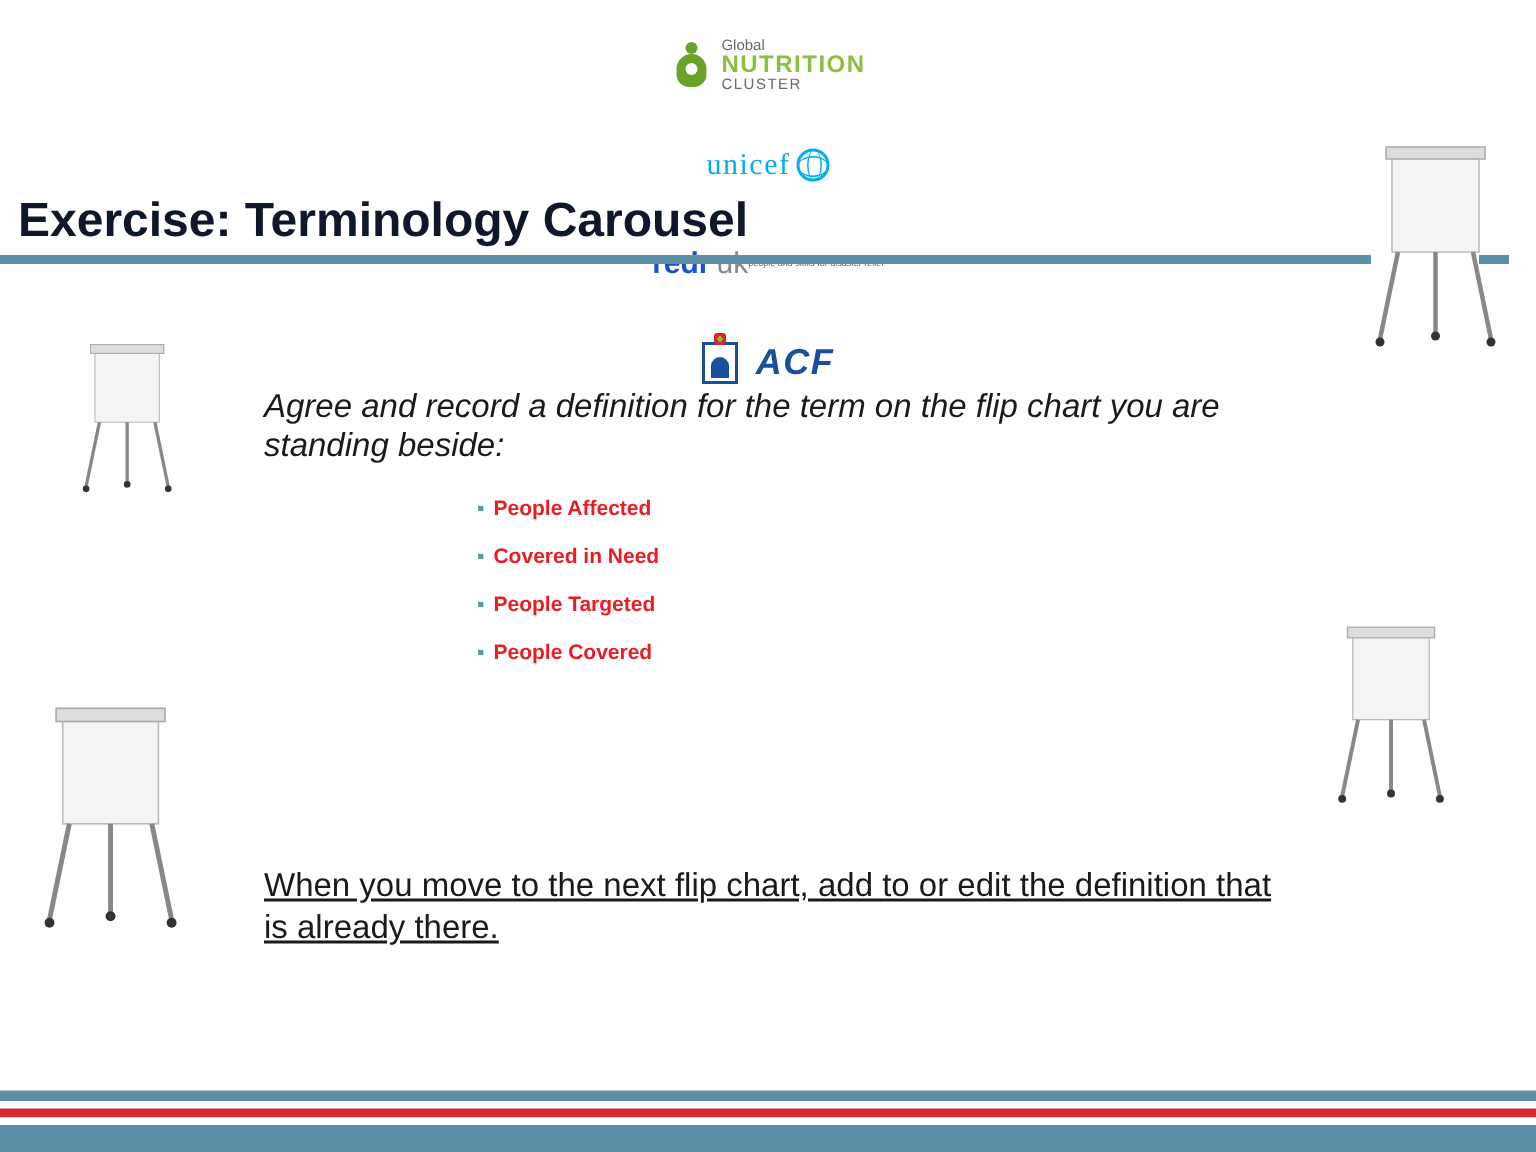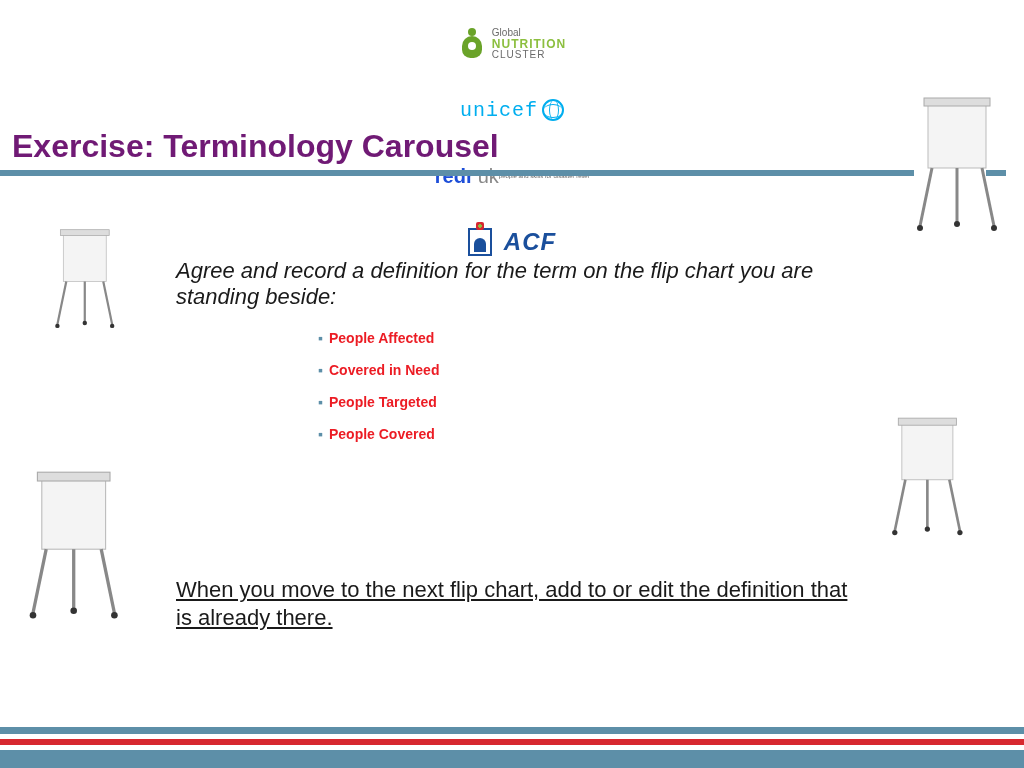--- a/index.html
+++ b/index.html
@@ -9,43 +9,43 @@
   
   .logo-bar { position: absolute; top: 24px; left: 0; width: 100%; display: flex; justify-content: center; gap: 26px; align-items: center; flex-direction: column; }
   .logo { height: 40px; display: flex; align-items: center; }
   .gnc { display: flex; align-items: center; gap: 6px; }
   .gnc-icon { width: 28px; height: 32px; position: relative; }
   .gnc-icon .head { position:absolute; top:0; left:10px; width:8px; height:8px; background:#6aa329; border-radius:50%; }
   .gnc-icon .body { position:absolute; top:8px; left:4px; width:20px; height:22px; background:#6aa329; border-radius:12px 12px 10px 10px; }
   .gnc-icon .child { position:absolute; top:14px; left:10px; width:8px; height:8px; background:#fff; border-radius:50%; }
   .gnc-text { line-height: 1; font-size: 10px; color:#6a6a6a; font-weight:400; }
   .gnc-text .l1 { color:#6a6a6a; }
-  .gnc-text .l2 { color:#8cbf3f; font-weight:bold; font-size:12px; letter-spacing:1px; }
+  .gnc-text .l2 { color:#8cbf3f; font-weight:bold; font-size:16px; letter-spacing:1px; }
   .gnc-text .l3 { color:#6a6a6a; letter-spacing:1px; }
 
-  .unicef { color:#00aeef; font-family: Liberation Mono, monospace; font-size:20px; letter-spacing:1px; display:flex; align-items:center; gap:4px;}
+  .unicef { color:#00aeef; font-family: Liberation Serif, serif; font-size:20px; letter-spacing:1px; display:flex; align-items:center; gap:4px;}
   .unicef-globe { width:22px; height:22px; border:2px solid #00aeef; border-radius:50%; position:relative; }
   .unicef-globe::before, .unicef-globe::after { content:''; position:absolute; border:1px solid #00aeef; }
   .unicef-globe::before { top:3px; left:-1px; right:-1px; height:12px; border-radius:50%; border-left:none; border-right:none; }
   .unicef-globe::after { top:-1px; bottom:-1px; left:5px; width:8px; border-radius:50%; border-top:none; border-bottom:none; }
 
   .redr { text-align: left; }
   .redr-main { font-weight:bold; font-size:20px; }
   .redr-main .r1 { color:#1d4ed8; }
   .redr-main .r2 { color:#888; font-weight:normal; margin-left:4px; }
   .redr-sub { font-size:6px; color:#666; }
 
   .acf { display:flex; align-items:center; gap:12px; }
   .acf-box { width:24px; height:28px; border:2px solid #1a4f9c; position:relative; }
   .acf-box::before { content:''; position:absolute; top:-8px; left:6px; width:8px; height:8px; background: radial-gradient(circle,#8cbf3f 30%, transparent 31%), #d7282f; border-radius:2px; }
   .acf-box::after { content:''; position:absolute; bottom:2px; left:4px; right:4px; height:14px; background:#1a4f9c; border-radius:6px 6px 0 0; }
   .acf-text { color:#1a4f9c; font-weight:bold; font-style:italic; font-size:24px; letter-spacing:1px; }
 
   
-  .title { position:absolute; top:128px; left:12px; font-size:32px; font-weight:bold; color:#701a75; }
+  .title { position:absolute; top:128px; left:12px; font-size:32px; font-weight:bold; color:#0f172a; }
   .rule { position:absolute; top:170px; left:0; width:1024px; height:6px; background:#5d8fa8; }
   .rule::after { content:''; position:absolute; right:0; top:0; width:110px; height:6px; background:#fff; }
   .rule-gap { position:absolute; top:170px; right:18px; width:20px; height:6px; background:#5d8fa8; }
 
   
   .intro { position:absolute; top:258px; left:176px; width:720px; font-size:22px; color:#1a1a1a; line-height:1.2;font-style:italic; }
   .terms { position:absolute; top:330px; left:318px; }
   .terms li { list-style:none; font-size:14px; font-weight:bold; color:#ec1c24; margin-bottom:16px; display:flex; align-items:center; }
   .terms li::before { content:'▪'; color:#5d8fa8; font-size:14px; margin-right:6px; }
   .outro { position:absolute; top:576px; left:176px; width:690px; font-size:22px; color:#1a1a1a; line-height:1.25;text-decoration:underline; }

